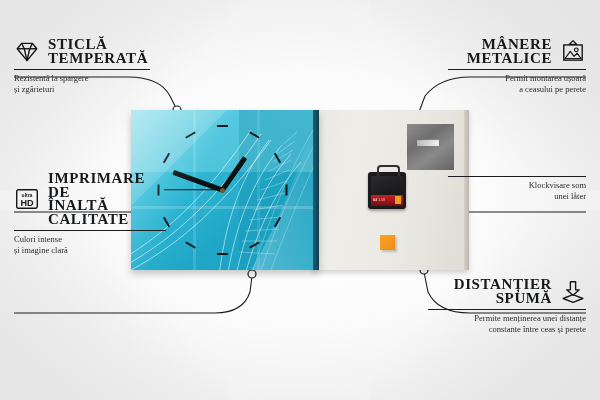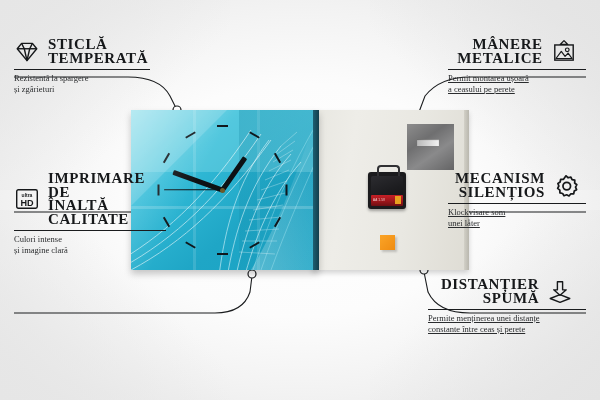--- a/index.html
+++ b/index.html
@@ -91,33 +91,33 @@
     background:linear-gradient(118deg,rgba(255,255,255,.30) 0%,rgba(255,255,255,0) 38%);
     pointer-events:none;
   }
   .tick{position:absolute;background:#10171c;transform-origin:50% 50%;}
   .hand{position:absolute;background:#0d1114;transform-origin:0% 50%;border-radius:1px;}
   #hand-cap{position:absolute;width:5px;height:5px;border-radius:50%;background:#6b5a2a;}
 
   
   .feat{position:absolute;}
   .feat .hd{display:flex;align-items:center;gap:8px;}
-  .feat.right .hd{justify-content:center;}
+  .feat.right .hd{justify-content:flex-end;}
   .feat .ttl{
     font-size:15px;line-height:13.5px;font-weight:bold;color:#16181a;
     letter-spacing:.6px;text-transform:uppercase;
     font-family:"Liberation Serif",serif;white-space:pre-line;
   }
   .feat.right .ttl{text-align:right;}
   .feat .rule{height:1px;background:#1a1c1e;margin:4px 0 3px;}
   .feat .sub{
     font-size:8.5px;line-height:10.5px;color:#2a2c2e;
     font-family:"Liberation Serif",serif;white-space:pre-line;
   }
-  .feat.right .sub{text-align:left;text-decoration:underline;}
+  .feat.right .sub{text-align:right;}
   .ico{width:26px;height:26px;flex:0 0 26px;display:block;}
 </style>
 </head>
 <body>
 
 <div id="stage">
 
   <div class="corner-shade cs-tl"></div>
   <div class="corner-shade cs-tr"></div>
   <div class="corner-shade cs-bl"></div>
@@ -285,30 +285,20 @@
         <circle cx="15" cy="10" r="1.7" fill="none" stroke="#16181a" stroke-width="1.1"></circle>
         <path d="M4.6 18 L9.5 11.5 L13 16 L15.8 13 L19.4 18 Z" fill="none" stroke="#16181a" stroke-width="1.1" stroke-linejoin="round"></path>
       </svg>
     </div>
     <div class="rule"></div>
     <div class="sub">Permit montarea ușoară
 a ceasului pe perete</div>
   </div>
 
   <div class="feat right" style="left:448px;top:172px;width:138px;">
-    <div class="hd">
-      <div class="ttl">MECANISM
-SILENȚIOS</div>
-      <svg class="ico" viewBox="0 0 24 24">
-        <g fill="none" stroke="#16181a" stroke-width="1.6" stroke-linejoin="round">
-          <path d="M12 2.6 L14 4.4 L16.5 3.8 L17.6 6.1 L20.1 6.6 L20 9.2 L22 10.8 L20.8 13 L21.8 15.4 L19.6 16.7 L19.1 19.2 L16.5 19.2 L14.8 21.2 L12.6 20.1 L10.2 21 L8.9 18.9 L6.4 18.4 L6.3 15.8 L4.3 14.2 L5.4 12 L4.5 9.6 L6.6 8.3 L7.1 5.8 L9.7 5.8 Z"></path>
-          <circle cx="12.7" cy="12.1" r="3.5"></circle>
-        </g>
-      </svg>
-    </div>
     <div class="rule"></div>
     <div class="sub">Klockvisare som
 unei låter</div>
   </div>
 
   <div class="feat right" style="left:428px;top:278px;width:158px;">
     <div class="hd">
       <div class="ttl">DISTANȚIER
 SPUMĂ</div>
       <svg class="ico" viewBox="0 0 24 24">

